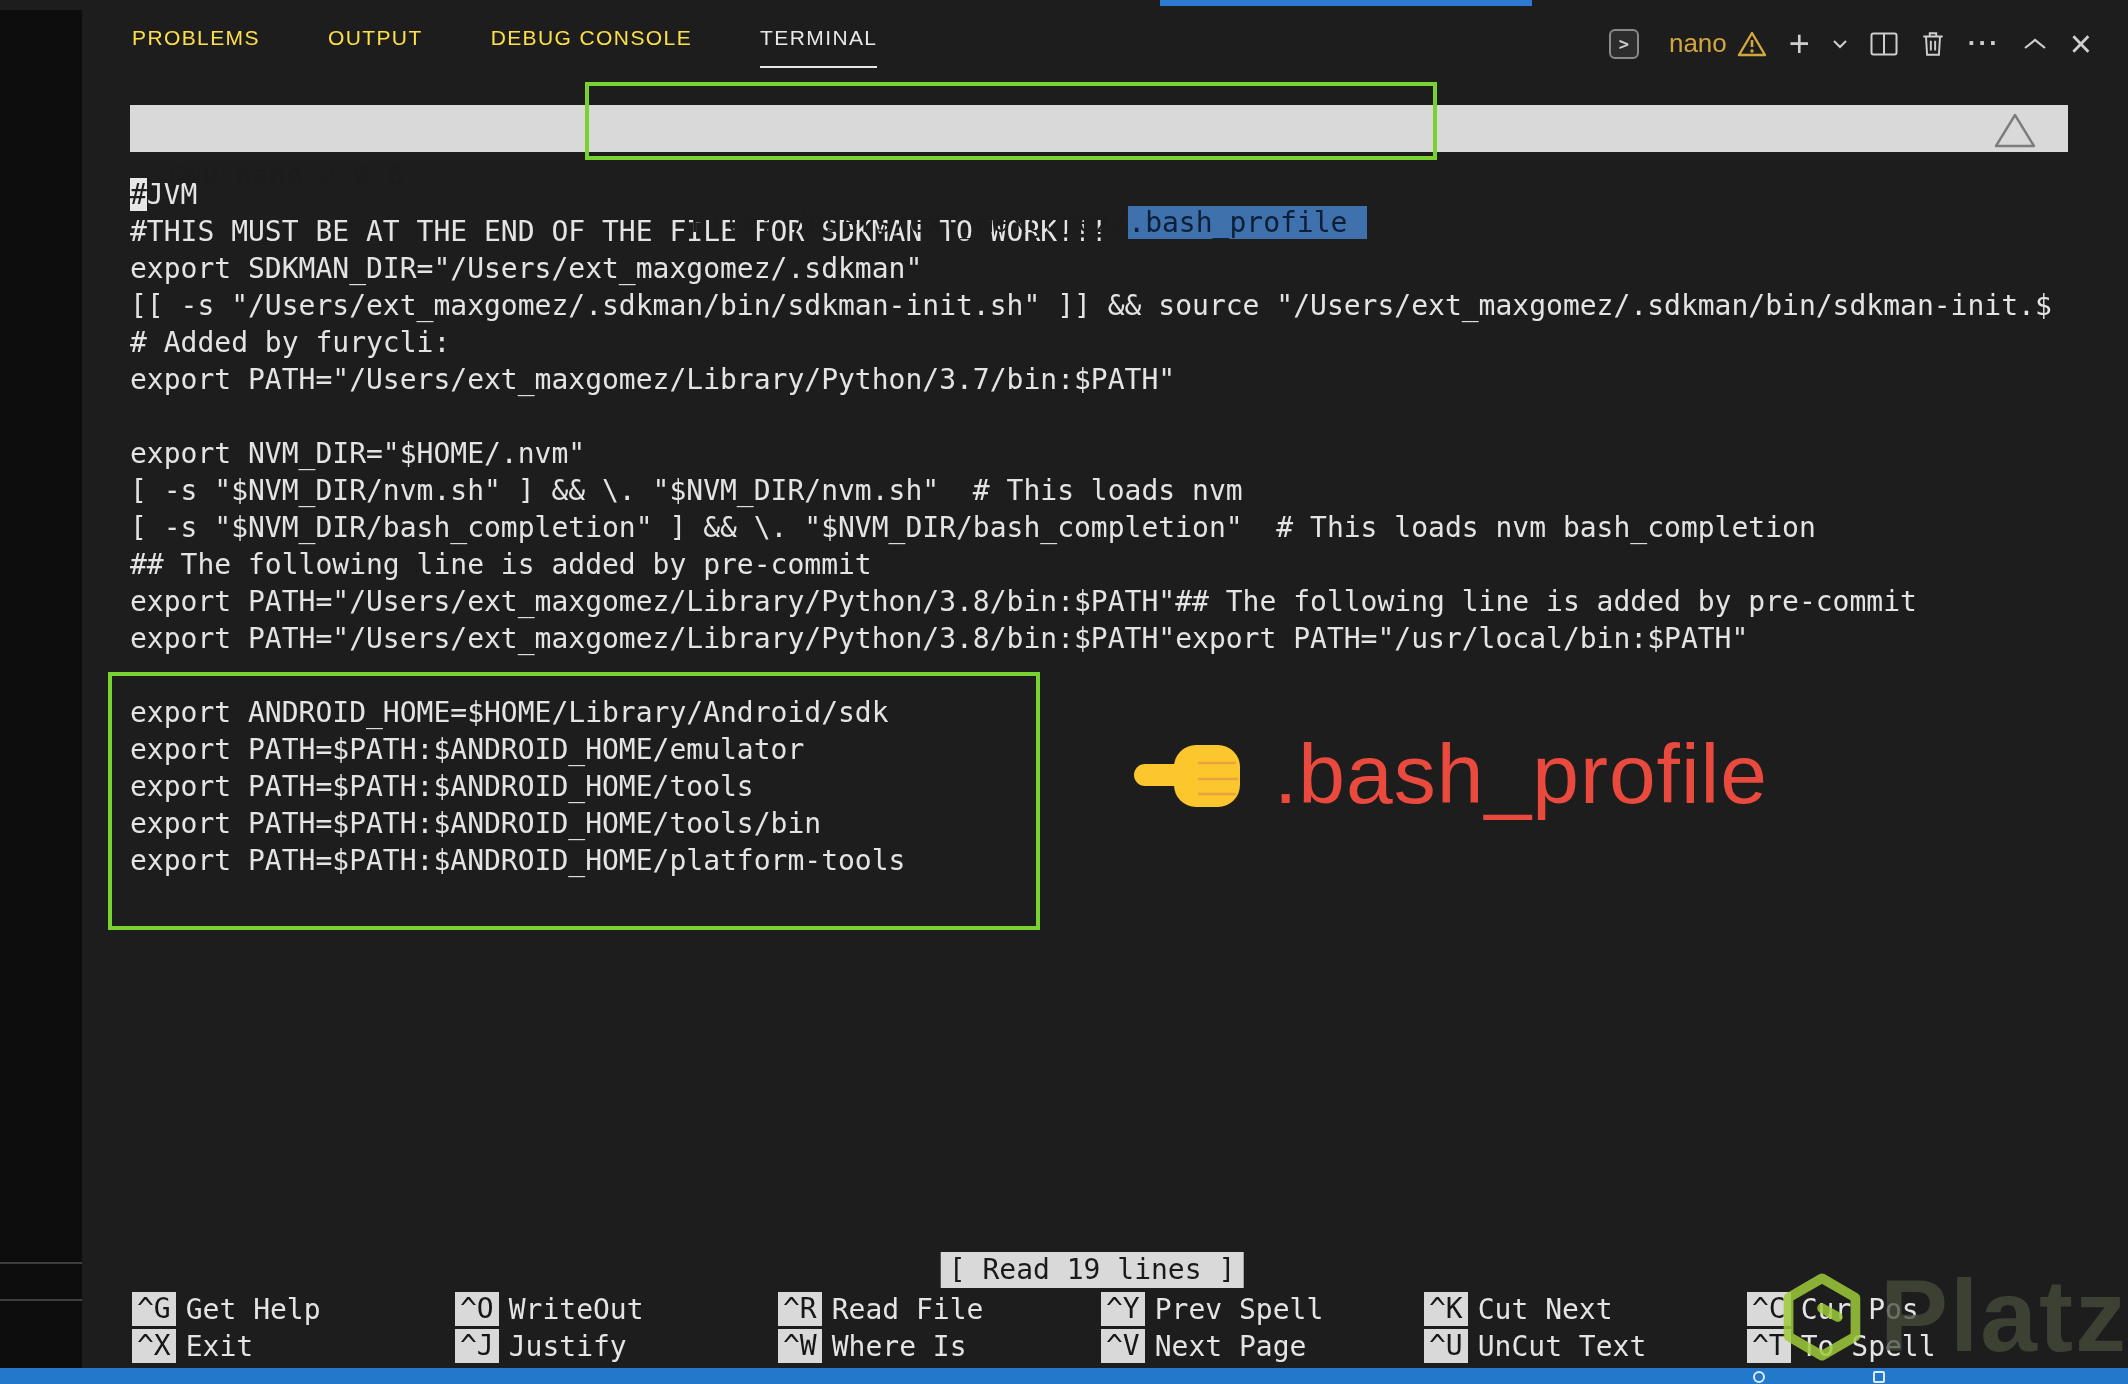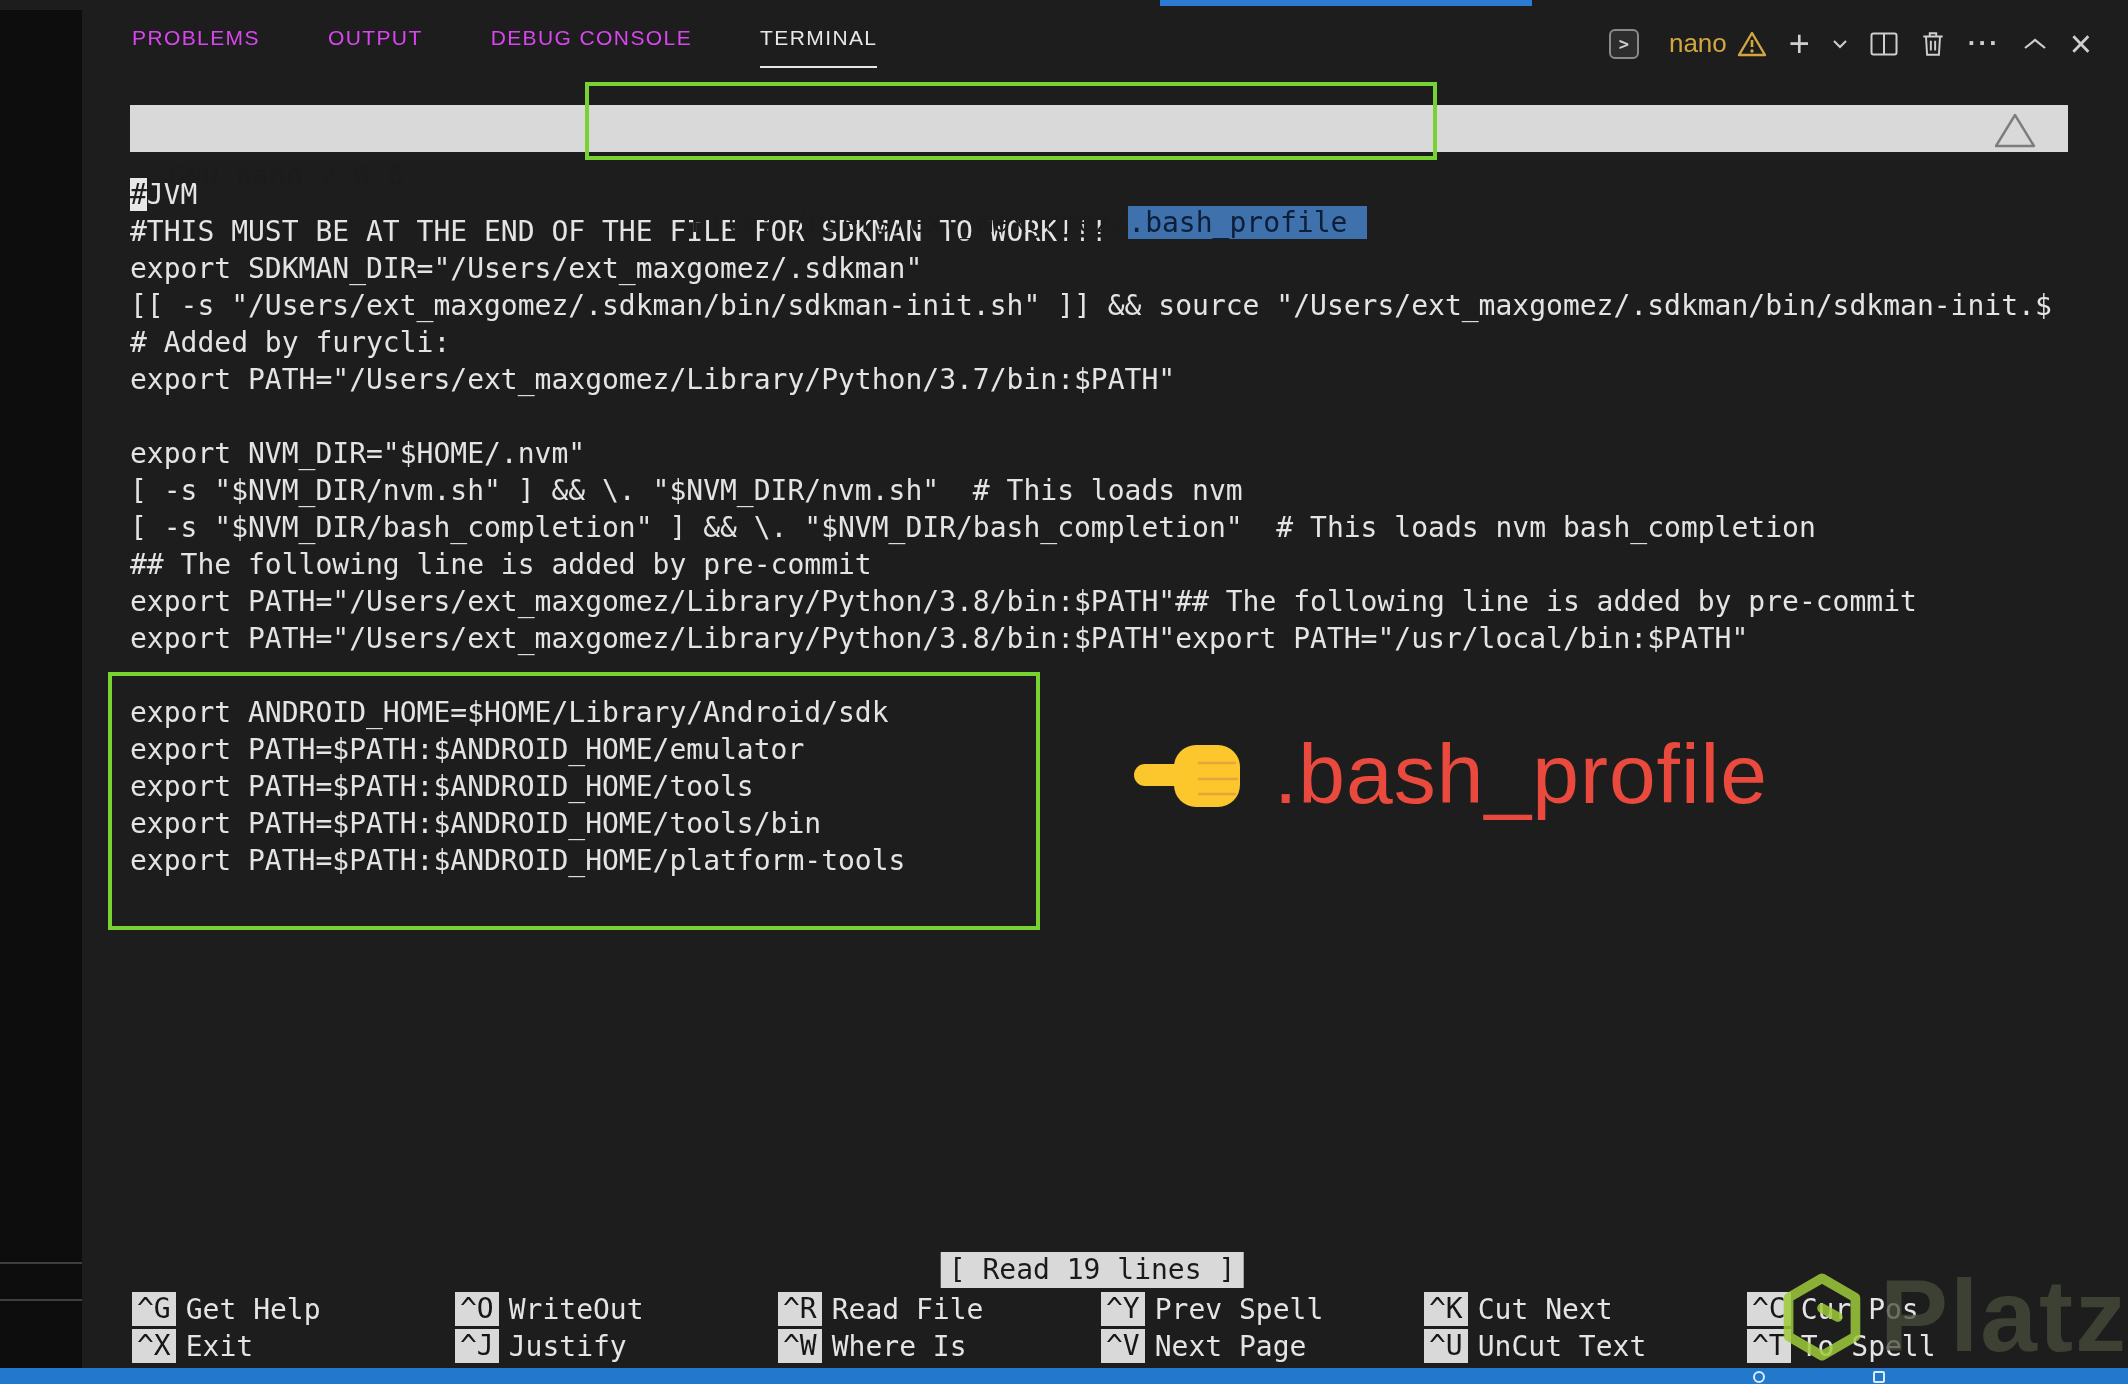--- a/index.html
+++ b/index.html
@@ -16,21 +16,21 @@
   .top-blue { position:absolute; left:1160px; top:0; width:372px; height:6px; background:var(--focus-border-blue,#2d7ad2); }
 
   
   .activity-strip { position:absolute; left:0; top:0; width:82px; height:1368px; background:#0d0d0d; z-index:2; }
   .strip-line { position:absolute; left:0; width:82px; height:2px; background:#3f3f3f; }
   .strip-line.l1 { top:1262px; } .strip-line.l2 { top:1299px; }
 
   
   .tabs { position:absolute; left:132px; top:26px; display:flex; gap:68px; z-index:2; }
   .tab {
-    font-size:21px; letter-spacing:1.4px; color:#d946ef;
+    font-size:21px; letter-spacing:1.4px; color:#fde047;
     padding-bottom:16px; cursor:pointer; white-space:nowrap;
   }
   .tab.active { color:#e7e7e7; border-bottom:2px solid #e7e7e7; }
 
   
   .actions { position:absolute; right:36px; top:28px; display:flex; align-items:center; gap:22px; z-index:2; }
   .launch-box {
     width:30px; height:30px; border:2px solid #8a8a8a; border-radius:6px; background:#2d2d2d;
     display:flex; align-items:center; justify-content:center;
     color:#cfcfcf; font-family:"DejaVu Sans Mono",monospace; font-size:17px; font-weight:bold;

